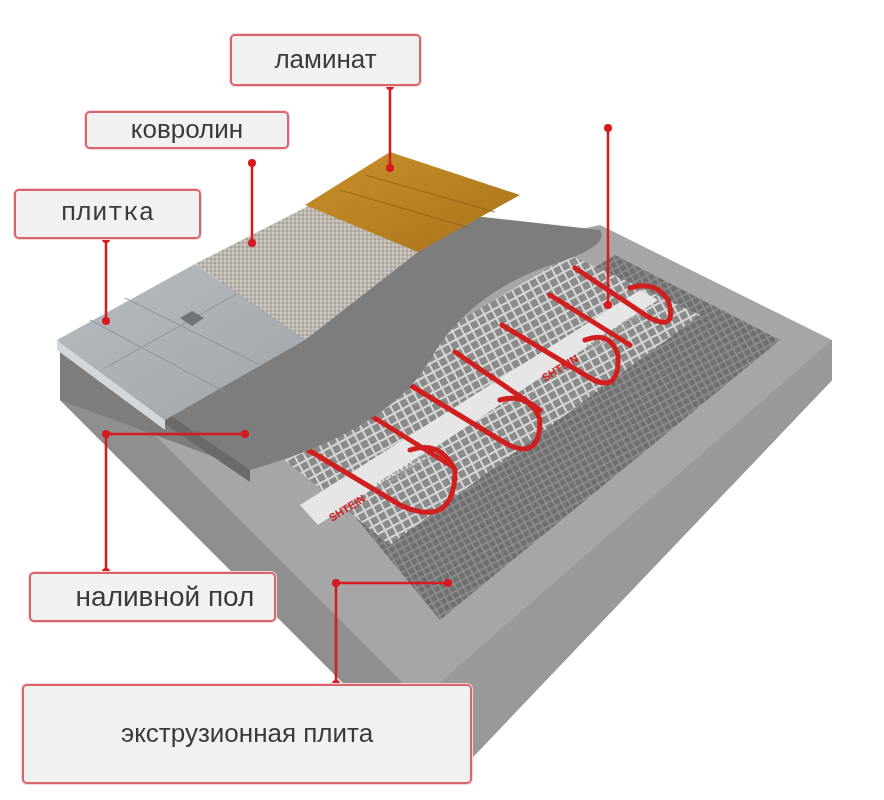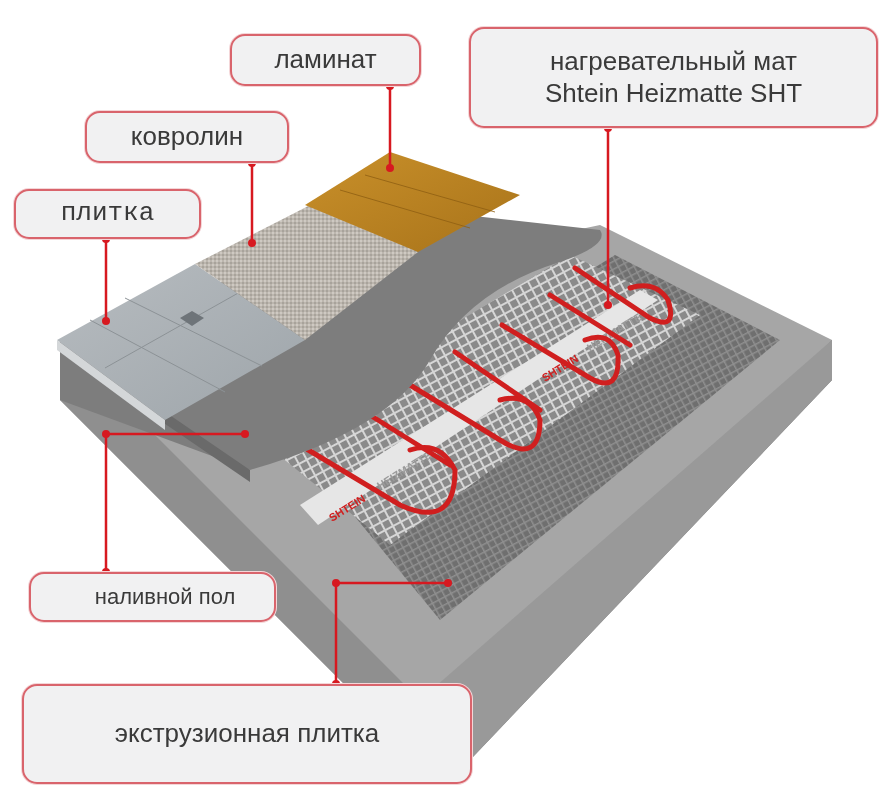--- a/index.html
+++ b/index.html
@@ -2,32 +2,32 @@
 <html><head>
   <meta charset="utf-8">
   <style>
     html, body { margin: 0; padding: 0; background: #ffffff; }
     body { width: 884px; height: 800px; position: relative; overflow: hidden;
            font-family: "Liberation Sans", sans-serif; }
     .stage { position: absolute; left: 0; top: 0; width: 884px; height: 800px; }
     svg.diagram { position: absolute; left: 0; top: 0; }
     .label {
       position: absolute; box-sizing: border-box;
-      background: #f1f1f2; border: 2px solid #d9646c; border-radius: 15px;
+      background: #f1f1f2; border: 2px solid #d9646c; border-radius: 5px;
       color: #3a3a3a; text-align: right; display: flex; flex-direction: column;
       align-items: center; justify-content: center;
       font-family: "Liberation Sans", sans-serif; line-height: 1.2;
       box-shadow: 0 0 0 1px #f4d6d8;
     }
     .label span { display: block; }
     .lbl-laminate { left: 230px; top: 34px; width: 191px; height: 52px; font-size: 26px; }
-    .lbl-carpet   { left: 85px;  top: 111px; width: 204px; height: 52px; font-size: 26px; }
+    .lbl-carpet   { left: 85px;  top: 111px; width: 204px; height: 38px; font-size: 26px; }
     .lbl-tile     { left: 14px;  top: 189px; width: 187px; height: 50px; font-size: 26px; font-family: Liberation Mono, monospace; }
     .lbl-mat      { left: 469px; top: 27px;  width: 409px; height: 101px; font-size: 26px; }
-    .lbl-self     { left: 29px;  top: 572px; width: 247px; height: 50px; font-size: 22px; padding-left: 25px; }
+    .lbl-self     { left: 29px;  top: 572px; width: 247px; height: 50px; font-size: 28px; padding-left: 25px; }
     .lbl-xps      { left: 22px;  top: 684px; width: 450px; height: 100px; font-size: 26px; }
   </style>
 </head>
 <body>
 
 <div class="stage">
 
   <svg class="diagram" width="884" height="800" viewBox="0 0 884 800">
     <defs>
       <pattern id="mesh" width="9" height="9" patternUnits="userSpaceOnUse" patternTransform="rotate(-28)">
@@ -143,24 +143,20 @@
 
   <div class="label lbl-laminate">
     <span>ламинат</span>
   </div>
   <div class="label lbl-carpet">
     <span>ковролин</span>
   </div>
   <div class="label lbl-tile">
     <span>плитка</span>
   </div>
-  <div class="label lbl-mat">
-    <span>нагревательный мат</span>
-    <span>Shtein Heizmatte SHT</span>
-  </div>
   <div class="label lbl-self">
     <span>наливной пол</span>
   </div>
   <div class="label lbl-xps">
-    <span>экструзионная плитка</span>
+    <span>экструзионная плита</span>
   </div>
 
 </div>
 
 </body></html>

